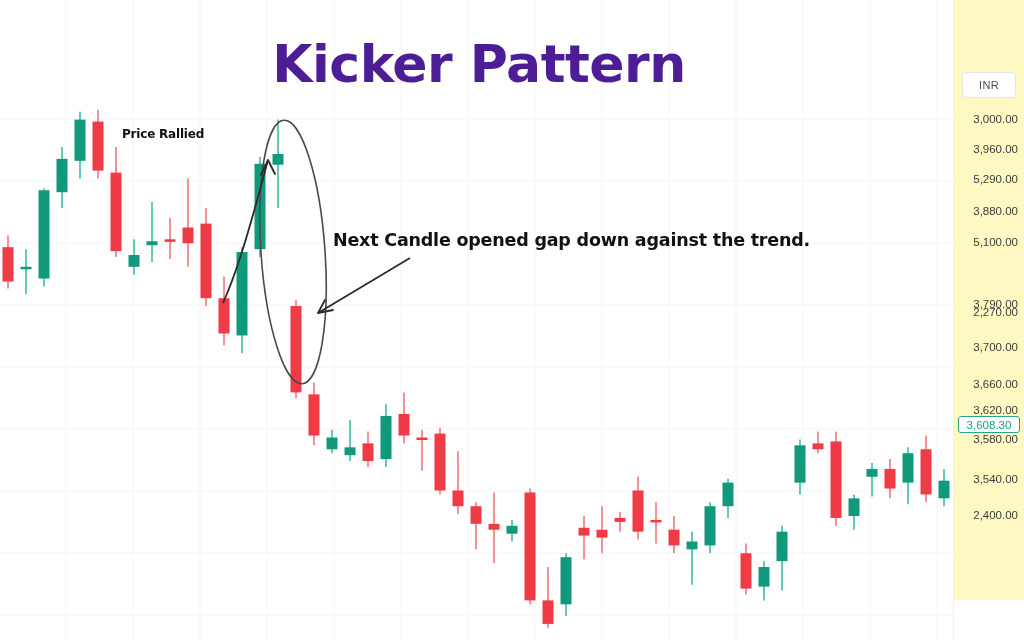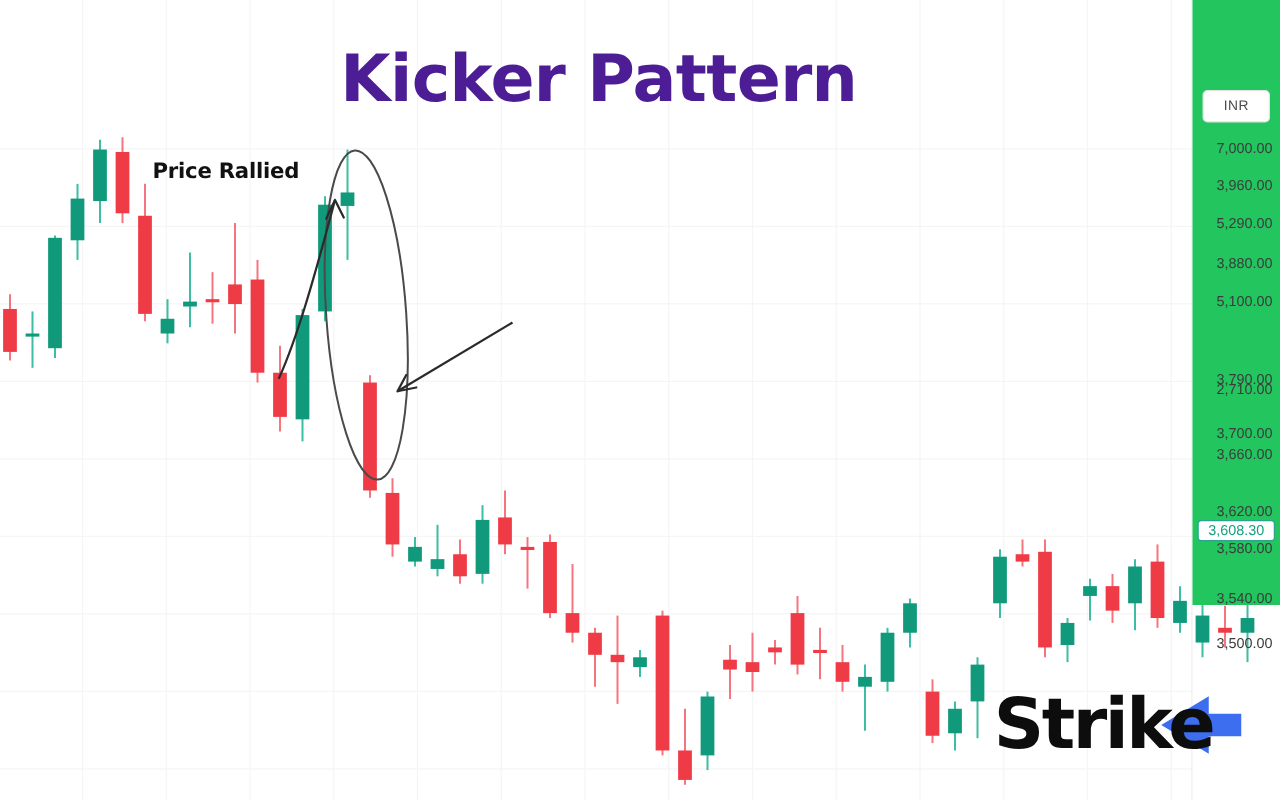--- a/index.html
+++ b/index.html
@@ -22,22 +22,22 @@
     font-size:52px;
     font-weight:bold;
     letter-spacing:-0.5px;
     color:#4c1d95;
     font-family:"DejaVu Sans", sans-serif;
     white-space:nowrap;
   }
 
   
   .axis{
-    position:absolute;right:0;top:0;width:70px;height:484px;
-    background:#22c55e;
+    position:absolute;right:0;top:0;width:70px;height:600px;
+    background:#fef9c3;
   }
   .axis-sep{position:absolute;right:70px;top:0;width:1px;height:640px;background:#f0f0f0;}
   .unit-box{
     position:absolute;right:8px;top:72px;
     width:52px;height:24px;
     border:1px solid #e4e4e4;border-radius:4px;
     background:#fff;
     display:flex;align-items:center;justify-content:center;
     font-size:11px;color:#4a4a4a;letter-spacing:.4px;
   }
@@ -61,21 +61,21 @@
   }
 
   
   .anno{
     position:absolute;
     font-family:"DejaVu Sans", sans-serif;
     font-weight:bold;
     color:#111111;
     white-space:nowrap;
   }
-  .anno-1{left:122px;top:127px;font-size:17px;letter-spacing:-0.2px;}
+  .anno-1{left:122px;top:127px;font-size:12px;letter-spacing:-0.2px;}
   .anno-2{left:333px;top:230px;font-size:17.5px;letter-spacing:-0.2px;}
 
   
   .logo{
     position:absolute;left:795px;top:545px;
     width:210px;height:70px;
   }
   .logo-text{
     position:absolute;left:0;top:0;
     font-family:"DejaVu Sans", sans-serif;
@@ -350,42 +350,37 @@
     <ellipse cx="293" cy="252" rx="32" ry="132" transform="rotate(-4 293 252)" fill="none" stroke="#4a4a4a" stroke-width="1.6"></ellipse>
     <path d="M223,303 C238,270 252,220 268,160" fill="none" stroke="#2b2b2b" stroke-width="1.8"></path>
     <path d="M268,160 L261,175 M268,160 L275,174" fill="none" stroke="#2b2b2b" stroke-width="1.8" stroke-linecap="round"></path>
     <path d="M410,258 L318,313" fill="none" stroke="#2b2b2b" stroke-width="1.8"></path>
     <path d="M318,313 L333,310 M318,313 L325,300" fill="none" stroke="#2b2b2b" stroke-width="1.8" stroke-linecap="round"></path>
   </svg>
 
   <div class="title">Kicker Pattern</div>
 
   <div class="anno anno-1">Price Rallied</div>
+  <div class="anno anno-2">Next Candle opened gap down against the trend.</div>
 
   <div class="axis-sep"></div>
   <div class="axis">
     <div class="unit-box">INR</div>
     <div id="ticks">
-        <div class="tick" style="top: 113px;">7,000.00</div>
+        <div class="tick" style="top: 113px;">3,000.00</div>
         <div class="tick" style="top: 143px;">3,960.00</div>
         <div class="tick" style="top: 173px;">5,290.00</div>
         <div class="tick" style="top: 205px;">3,880.00</div>
         <div class="tick" style="top: 236px;">5,100.00</div>
         <div class="tick" style="top: 274px; margin-top: 24px;">3,790.00</div>
-        <div class="tick" style="top: 306px;">2,710.00</div>
+        <div class="tick" style="top: 306px;">2,270.00</div>
         <div class="tick" style="top: 341px;">3,700.00</div>
-        <div class="tick" style="top: 358px;">3,660.00</div>
+        <div class="tick" style="top: 378px;">3,660.00</div>
         <div class="tick" style="top: 404px;">3,620.00</div>
         <div class="tick" style="top: 433px;">3,580.00</div>
         <div class="tick" style="top: 473px;">3,540.00</div>
-        <div class="tick" style="top: 509px;">3,500.00</div>
+        <div class="tick" style="top: 509px;">2,400.00</div>
       </div>
     <div class="price-badge" id="price-badge" style="top: 416px; margin-left: 36px;">3,608.30</div>
   </div>
 
-  <div class="logo">
-    <svg viewBox="0 0 210 70" style="position:absolute;left:0;top:0;width:210px;height:70px;">
-      <polygon points="172,12 134,35 172,58 172,44 198,44 198,26 172,26" fill="#3d6ef0"></polygon>
-    </svg>
-    <div class="logo-text">Strike</div>
-  </div>
 
 </div>
 
 </body></html>

